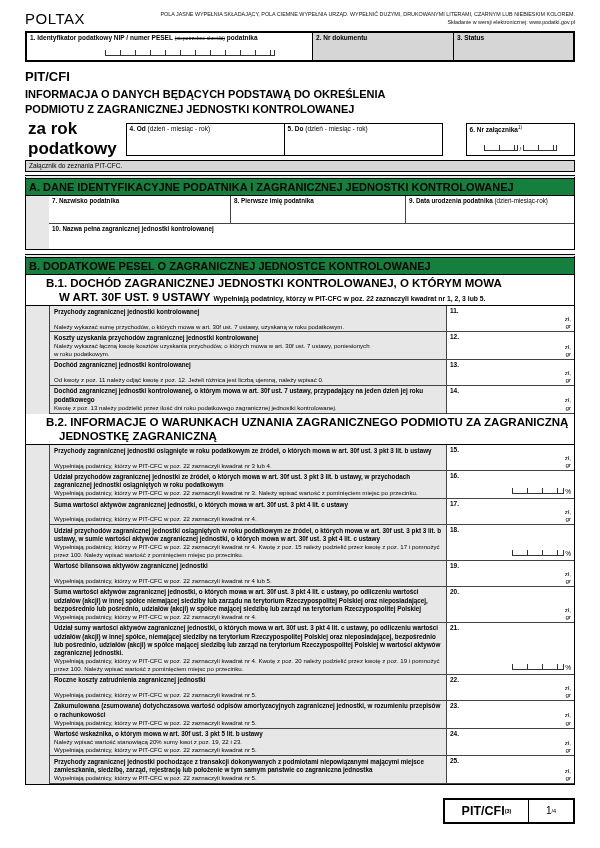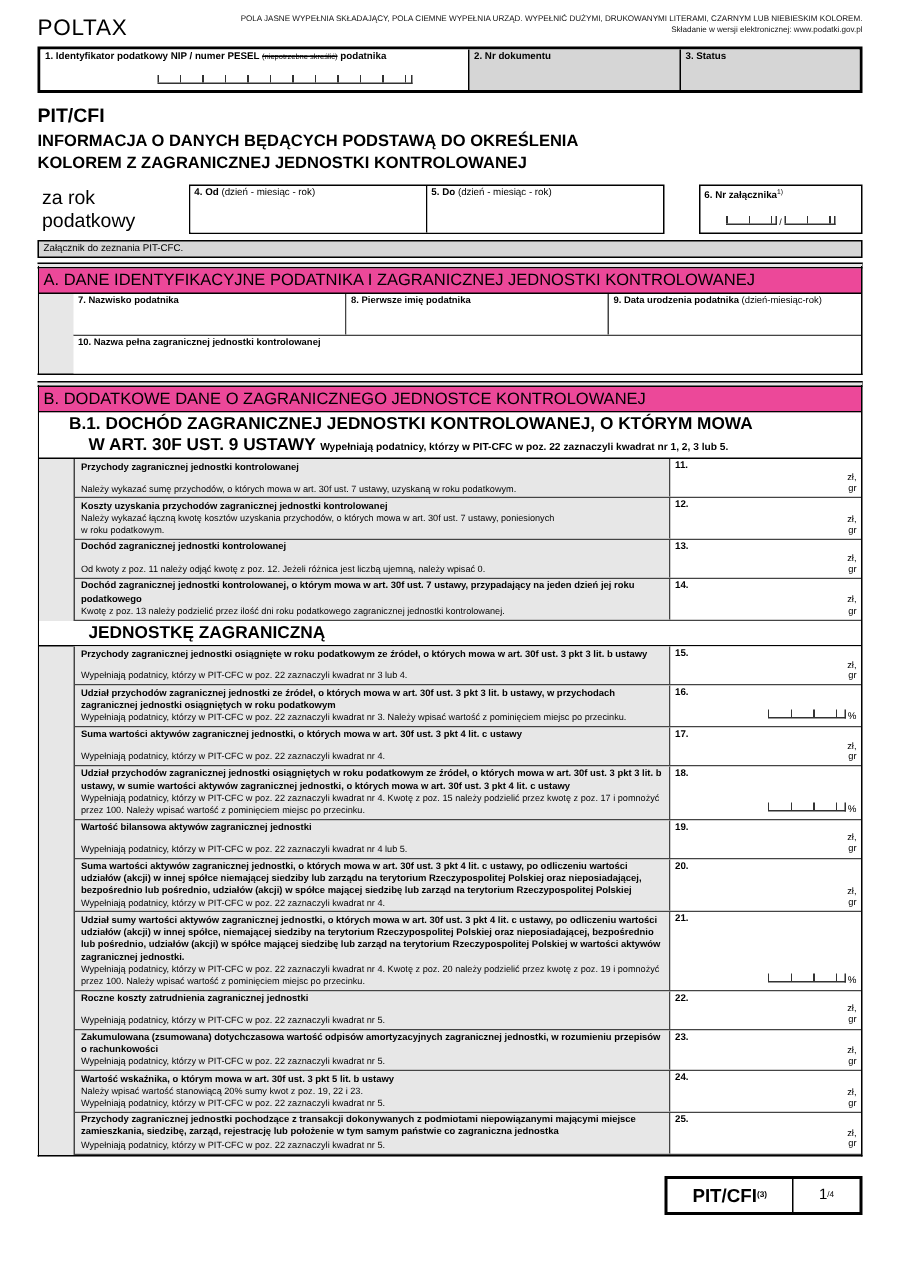--- a/index.html
+++ b/index.html
@@ -4,55 +4,55 @@
 <style>
   * { margin:0; padding:0; box-sizing:border-box; }
   html,body { background:#888; }
   .page {
     position:relative; width:600px; height:848px; margin:0 auto;
     background:#fff; color:#000;
     font-family:"Liberation Sans", sans-serif;
     padding:10px 25px 0 25px; overflow:hidden;
   }
   
-  .topbar { display:flex; justify-content:space-between; align-items:flex-start; margin-bottom:4px; }
+  .topbar { display:flex; justify-content:space-between; align-items:center; margin-bottom:4px; }
   .brand { font-size:15px; letter-spacing:.5px; font-weight:400; }
   .instr { text-align:right; font-size:5.4px; line-height:1.35; color:#111; }
   
   .top-fields { display:flex; border:2px solid #000; height:31px; }
   .tf { border-right:1.5px solid #000; padding:1px 3px; font-size:6.5px; }
   .tf:last-child { border-right:none; }
   .f1 { width:286px; background:#fff; position:relative; }
   .f1-label b { font-weight:bold; }
   .f1-small { font-size:5px; text-decoration:line-through; }
   .comb { display:inline-block; height:6px; border-bottom:1px solid #333; border-right:1px solid #333;
     background-image:repeating-linear-gradient(to right,#333 0 1px,transparent 1px 15px); }
   .comb-nip { position:absolute; left:78px; bottom:4px; width:170px; }
   .f2 { width:141px; background:#d6d6d6; }
   .f3 { flex:1; background:#d6d6d6; }
   .fnum { font-weight:bold; }
   
   .form-id { font-size:13px; font-weight:bold; margin:7px 0 3px 0; }
   .main-title { text-align:left; font-size:11px; font-weight:bold; line-height:1.35; margin-bottom:6px; }
   
   .rok-row { display:flex; align-items:stretch; height:33px; margin-bottom:4px; }
-  .rok-label { width:103px; font-size:13px; font-weight:normal; display:flex; align-items:center; padding-left:3px; }
+  .rok-label { width:103px; font-size:17px; font-weight:bold; display:flex; align-items:center; padding-left:3px; }
   .rok-dates { display:flex; width:325px; border:1.5px solid #000; }
   .fdate { flex:1; border-right:1px solid #000; padding:1px 3px; font-size:6.5px; background:#fff; }
   .fdate:last-child { border-right:none; }
   .f6 { width:112px; margin-left:23px; border:1.5px solid #000; padding:1px 3px; font-size:6.5px;
         display:flex; flex-direction:column; justify-content:space-between; background:#fff; }
   .f6-combs { text-align:center; font-size:6px; padding-bottom:2px; }
   .f6-combs .comb { width:34px; }
   sup { font-size:4.5px; vertical-align:super; }
   
   .attach-bar { border:1px solid #000; background:#d6d6d6; font-size:6.5px; padding:1.5px 3px; margin-bottom:3px; }
   
   .section { border:1.5px solid #000; border-top:4px double #000; margin-bottom:4px; background:#e7e7e7; }
-  .sec-header { background:#ec4899; font-size:11px; font-weight:normal; padding:2px 3px 2px 3px; border-bottom:1px solid #000; }
+  .sec-header { background:#15803d; font-size:11px; font-weight:bold; padding:2px 3px 2px 3px; border-bottom:1px solid #000; }
   .sec-body { padding-left:23px; }
   .fields-789 { display:flex; border-bottom:1px solid #444; }
   .fcell { border-right:1px solid #444; background:#fff; font-size:6.3px; font-weight:bold; padding:1px 3px; height:27px; }
   .fcell .norm { font-weight:normal; }
   .fcell7 { width:182px; } .fcell8 { width:175px; } .fcell9 { flex:1; border-right:none; }
   .field-10 { background:#fff; font-size:6.3px; font-weight:bold; padding:1px 3px; height:25px; }
   
   .subsec-header { background:#fff; padding:1px 3px 1px 3px; border-bottom:1px solid #000; }
   .ssh-line1 { font-size:11.5px; font-weight:bold; line-height:1.25;padding-left:17px; }
   .ssh-line2 { font-size:11.5px; font-weight:bold; padding-left:30px; line-height:1.25; }
@@ -103,21 +103,21 @@
     <div class="tf f3">
       <span class="fnum">3.</span>
       <b>Status</b>
     </div>
   </div>
 
   <div class="form-id">PIT/CFI</div>
 
   <div class="main-title">
     <div>INFORMACJA O DANYCH BĘDĄCYCH PODSTAWĄ DO OKREŚLENIA</div>
-    <div>KOLOREM Z ZAGRANICZNEJ JEDNOSTKI KONTROLOWANEJ</div>
+    <div>PODMIOTU Z ZAGRANICZNEJ JEDNOSTKI KONTROLOWANEJ</div>
   </div>
 
   <div class="rok-row">
     <div class="rok-label">za rok podatkowy</div>
     <div class="rok-dates">
       <div class="fdate">
         <span class="fnum">4.</span>
         <b>Od</b>
         <span>(dzień - miesiąc - rok)</span>
       </div>
@@ -141,21 +141,21 @@
       <div class="fields-789">
         <div class="fcell fcell7"><span>7.</span> <span>Nazwisko podatnika</span></div>
         <div class="fcell fcell8"><span>8.</span> <span>Pierwsze imię podatnika</span></div>
         <div class="fcell fcell9"><span>9.</span> <span>Data urodzenia podatnika</span> <span class="norm">(dzień-miesiąc-rok)</span></div>
       </div>
       <div class="field-10"><span>10.</span> <span>Nazwa pełna zagranicznej jednostki kontrolowanej</span></div>
     </div>
   </div>
 
   <div class="section">
-    <div class="sec-header">B. DODATKOWE DANE O ZAGRANICZNEGO JEDNOSTCE KONTROLOWANEJ</div>
+    <div class="sec-header">B. DODATKOWE PESEL O ZAGRANICZNEJ JEDNOSTCE KONTROLOWANEJ</div>
 
     <div class="subsec">
       <div class="subsec-header">
         <div class="ssh-line1">B.1. DOCHÓD ZAGRANICZNEJ JEDNOSTKI KONTROLOWANEJ, O KTÓRYM MOWA</div>
         <div class="ssh-line2"><span>W ART. 30F UST. 9 USTAWY</span> <span class="ssh-sub">Wypełniają podatnicy, którzy w PIT-CFC w poz. 22 zaznaczyli kwadrat nr 1, 2, 3 lub 5.</span></div>
       </div>
       <div class="rows" id="b1-rows">
   <div class="b-row">
     <div class="row-label">
       <span class="lbl-bold">Przychody zagranicznej jednostki kontrolowanej</span>
@@ -214,20 +214,21 @@
                 <span class="gr">gr</span>
               </span>
 
     </div>
   </div>
 </div>
     </div>
 
     <div class="subsec">
       <div class="subsec-header">
+        <div class="ssh-line1">B.2. INFORMACJE O WARUNKACH UZNANIA ZAGRANICZNEGO PODMIOTU ZA ZAGRANICZNĄ</div>
         <div class="ssh-line2"><span>JEDNOSTKĘ ZAGRANICZNĄ</span></div>
       </div>
       <div class="rows" id="b2-rows">
   <div class="b-row">
     <div class="row-label">
       <span class="lbl-bold">Przychody zagranicznej jednostki osiągnięte w roku podatkowym ze źródeł, o których mowa w art. 30f ust. 3 pkt 3 lit. b ustawy</span>
       <span class="lbl-desc">Wypełniają podatnicy, którzy w PIT-CFC w poz. 22 zaznaczyli kwadrat nr 3 lub 4.</span>
     </div>
     <div class="row-value">
       <span class="cell-num">15.</span>

